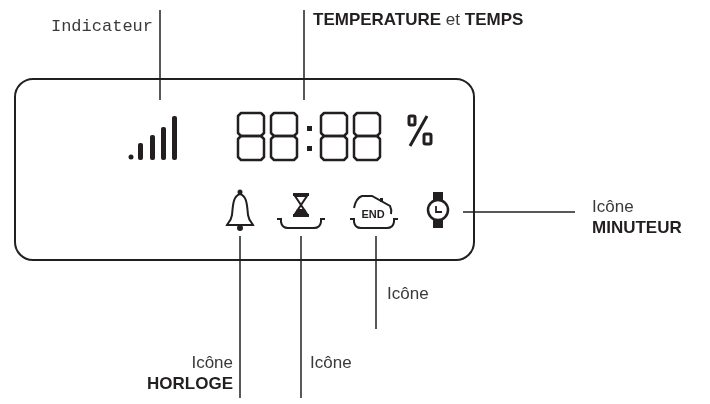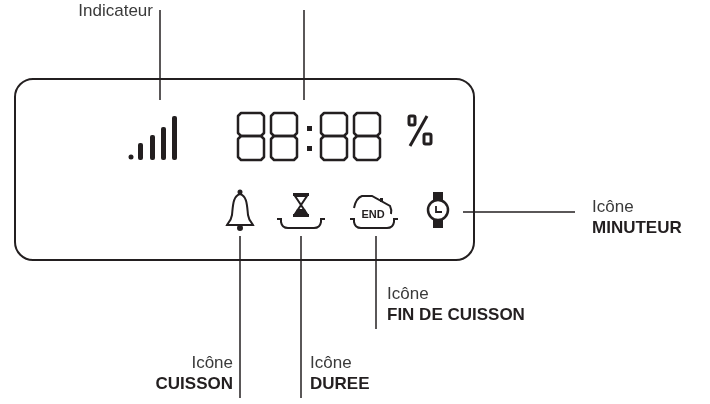--- a/index.html
+++ b/index.html
@@ -85,38 +85,37 @@
   </g>
 
   <g>
     <rect x="433" y="192" width="10" height="9" fill="#231f20"></rect>
     <rect x="433" y="219" width="10" height="9" fill="#231f20"></rect>
     <circle cx="438" cy="210" r="10" fill="#ffffff" stroke="#231f20" stroke-width="2.5"></circle>
     <path d="M436 206 V212 H442" fill="none" stroke="#231f20" stroke-width="1.8"></path>
   </g>
 </svg>
 
-<div class="lbl right" style="right:557px; top:0;">
+<div class="lbl right" style="right:557px; top:16px;font-family:Liberation Mono, monospace;">
   <span class="l1">Indicateur</span>
 </div>
 
 <div class="lbl" style="left:313px; top:9px;">
+  <span class="l2"><span class="b">TEMPERATURE</span><span class="n"> et </span><span class="b">TEMPS</span></span>
 </div>
 
 <div class="lbl" style="left:592px; top:196px;">
   <span class="l1">Icône</span>
   <span class="l2">MINUTEUR</span>
 </div>
 
 <div class="lbl" style="left:387px; top:283px;">
   <span class="l1">Icône</span>
-  <span class="l2">FIN DE CUISSON</span>
 </div>
 
 <div class="lbl right" style="right:477px; top:352px;">
   <span class="l1">Icône</span>
-  <span class="l2">CUISSON</span>
+  <span class="l2">HORLOGE</span>
 </div>
 
 <div class="lbl" style="left:310px; top:352px;">
   <span class="l1">Icône</span>
-  <span class="l2">DUREE</span>
 </div>
 
 </body></html>

